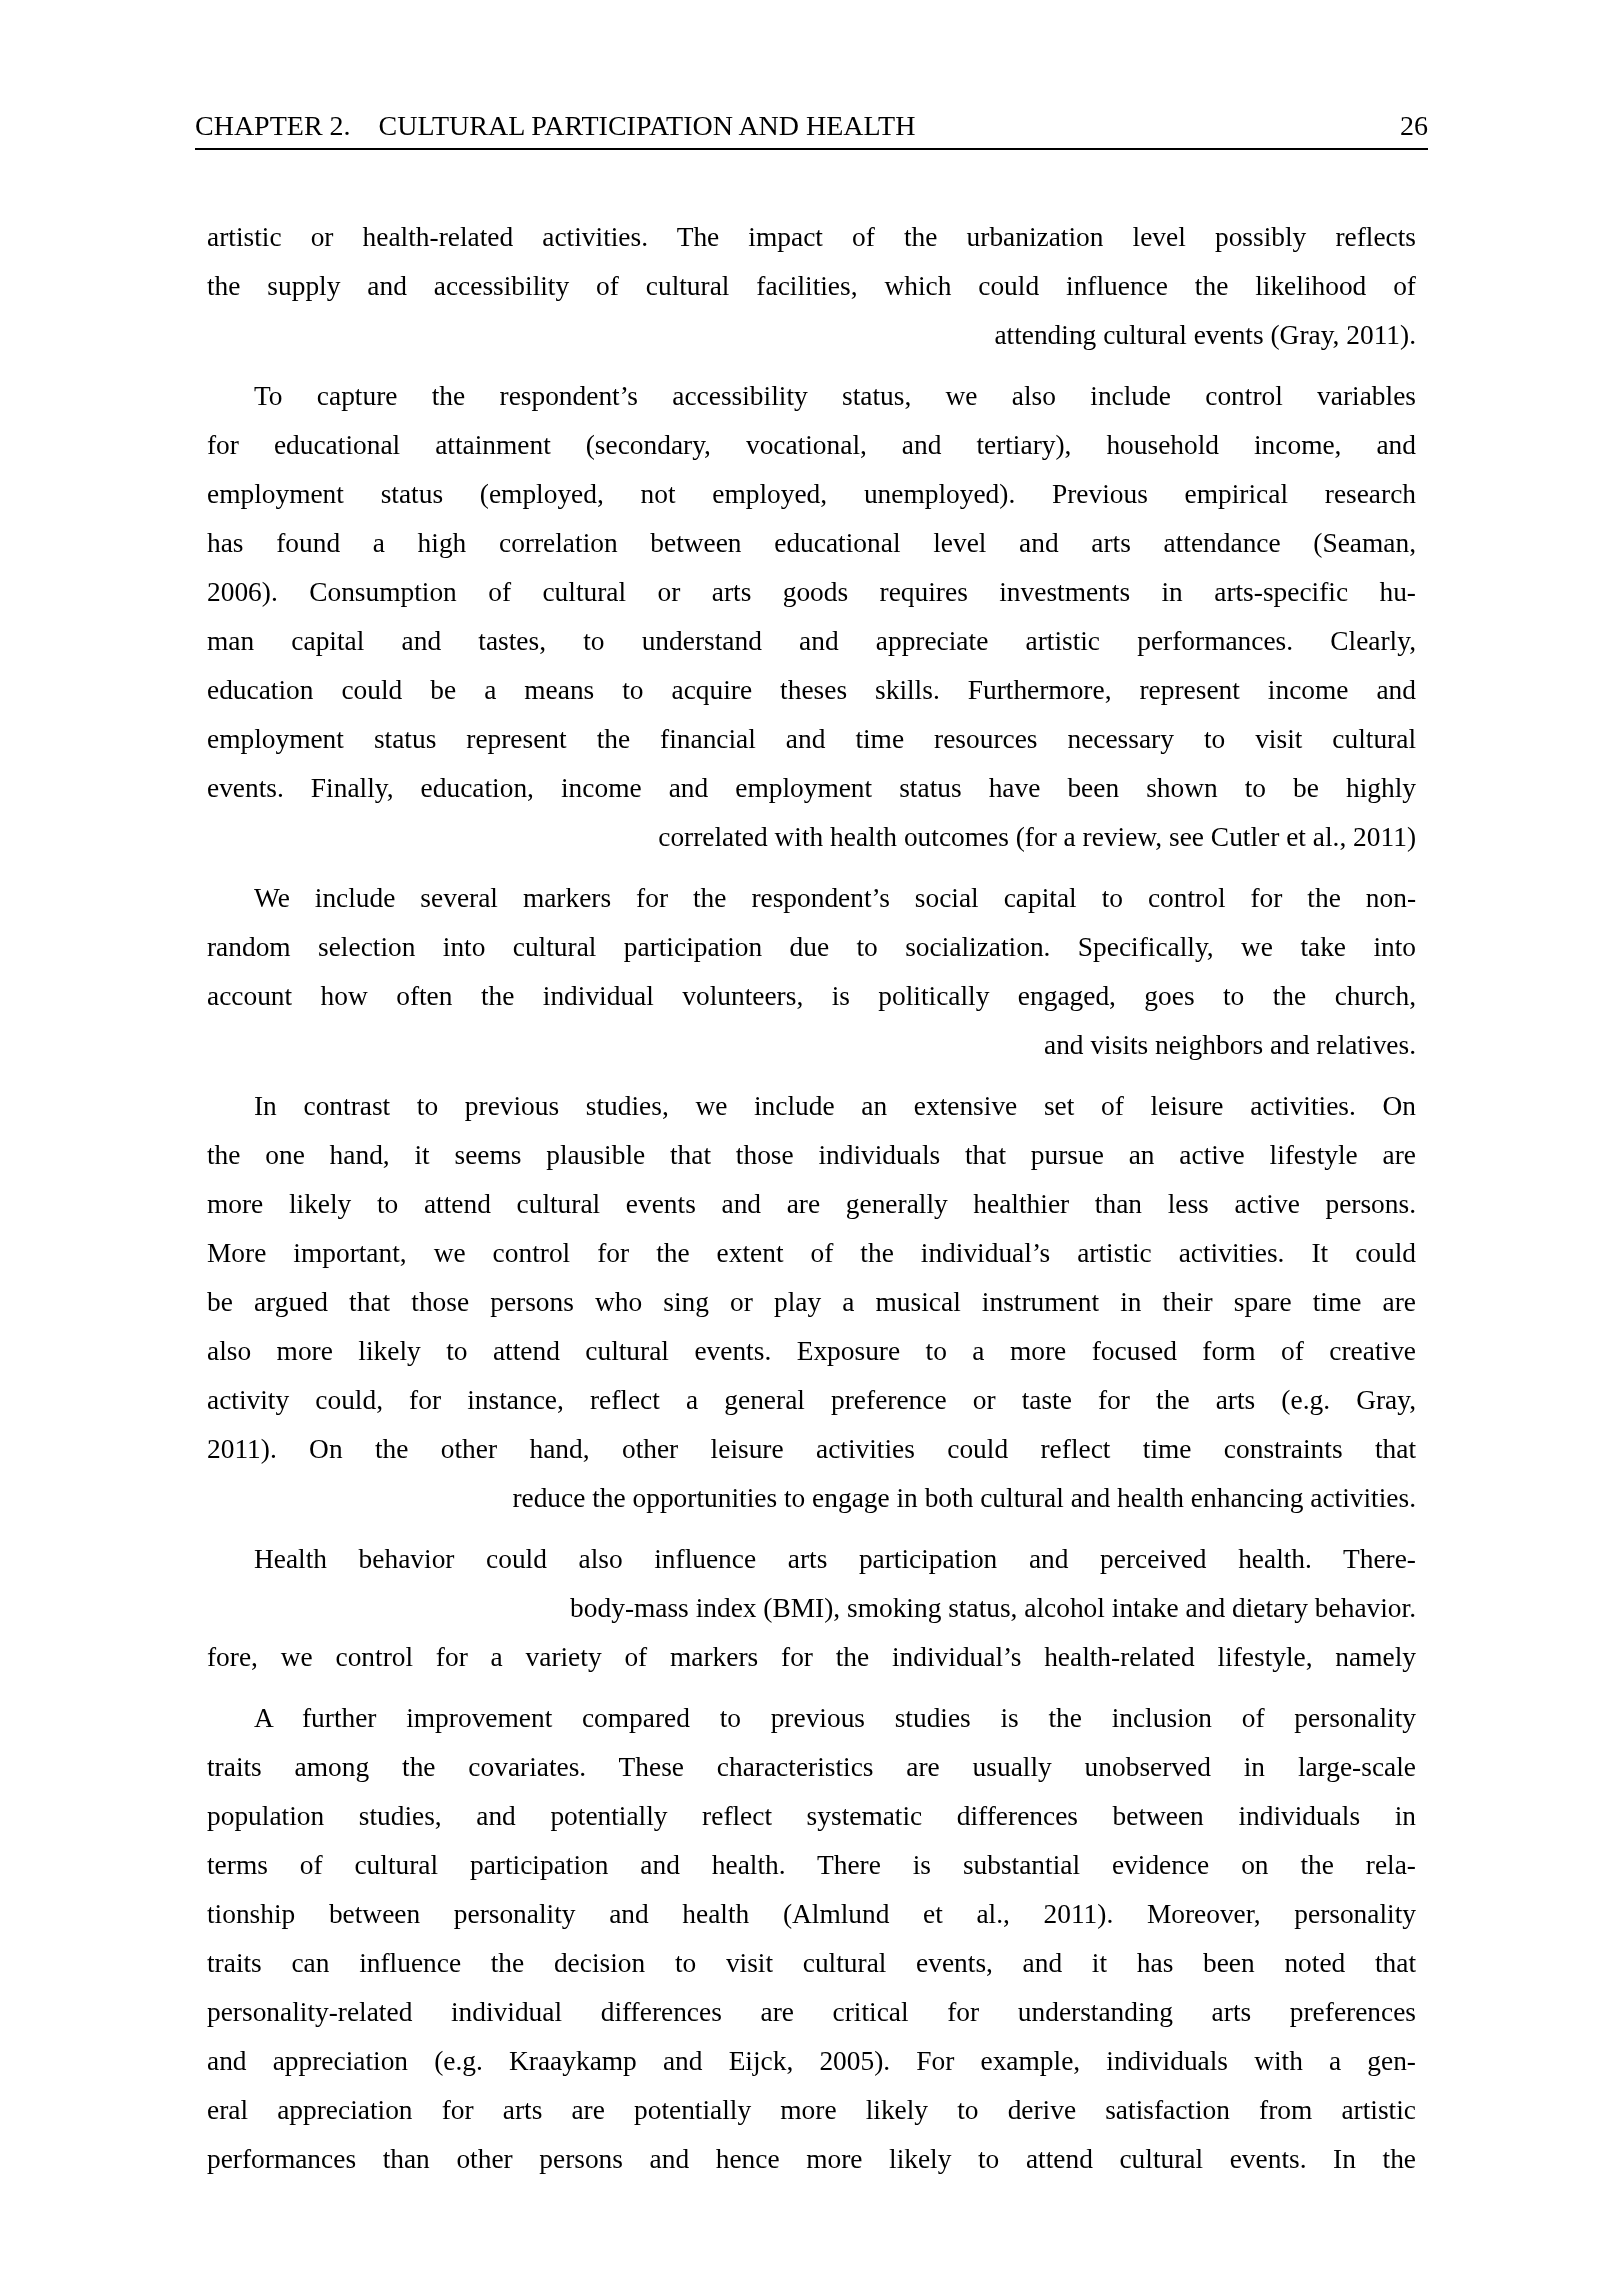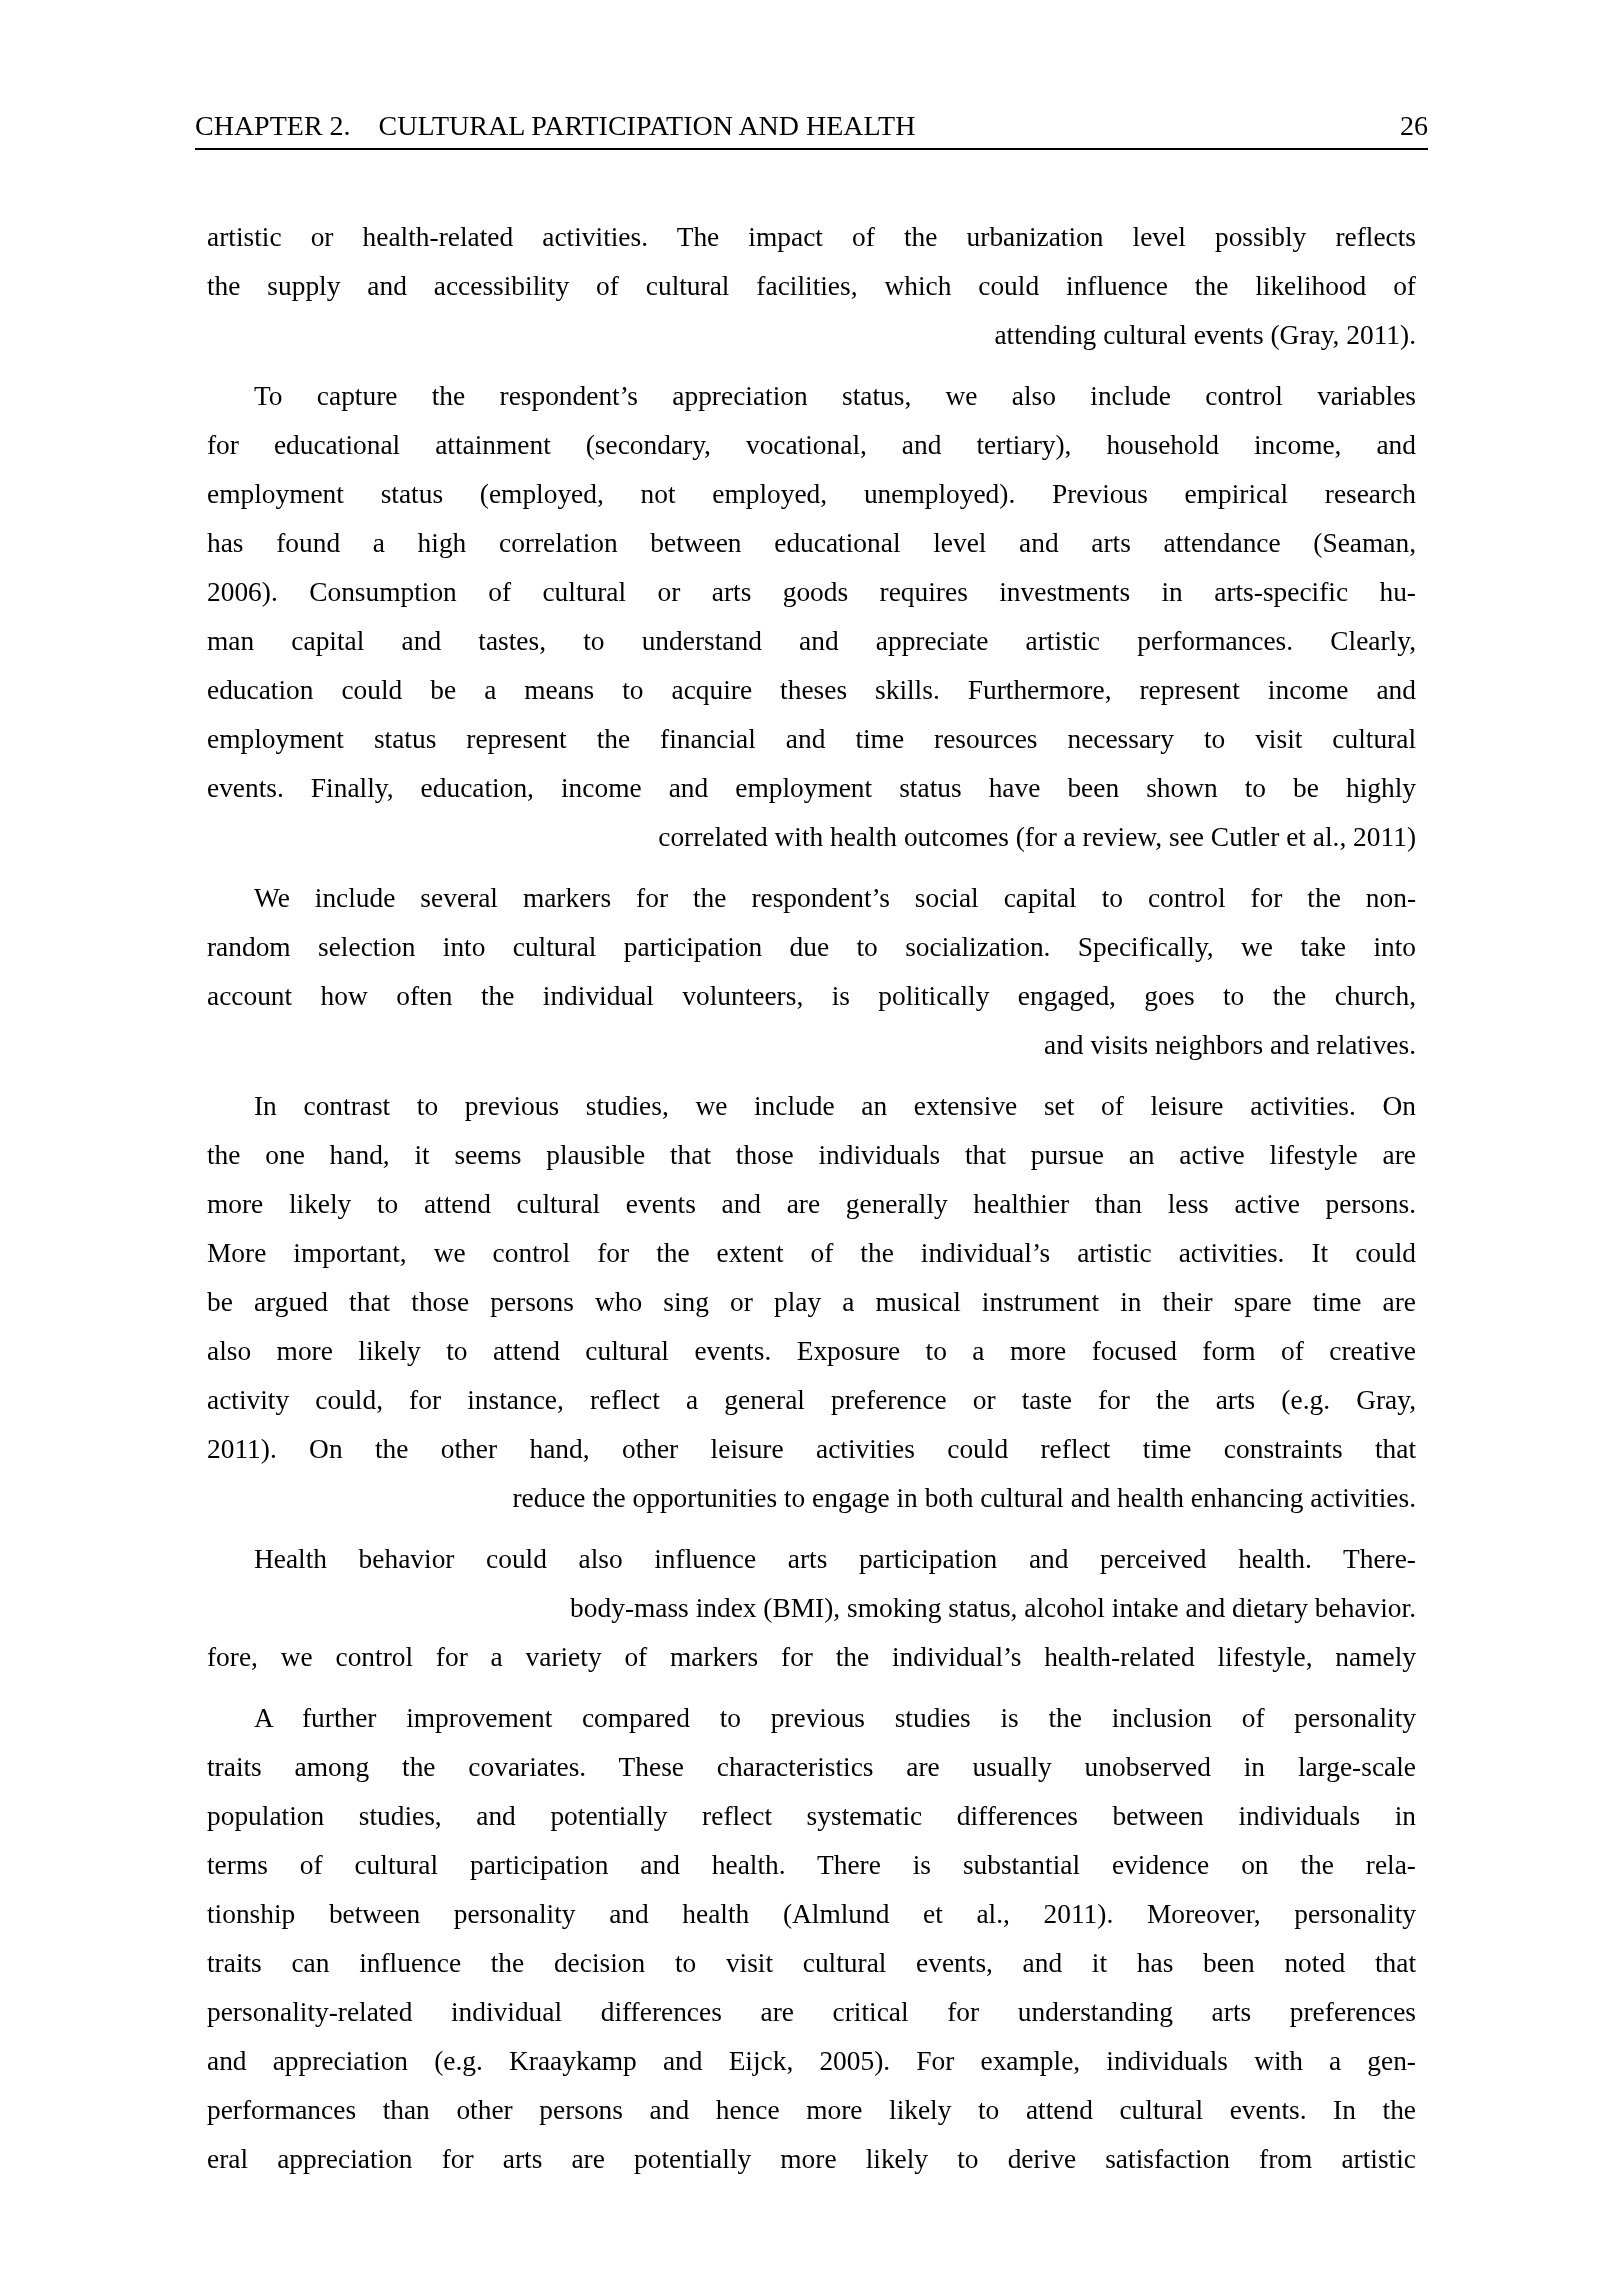--- a/index.html
+++ b/index.html
@@ -75,21 +75,21 @@
 
   <div class="header-rule"></div>
 
   <div class="body-text">
       <div class="para">
         <div class="line full">artistic or health-related activities. The impact of the urbanization level possibly reflects</div>
         <div class="line full">the supply and accessibility of cultural facilities, which could influence the likelihood of</div>
         <div class="line end">attending cultural events (Gray, 2011).</div>
       </div>
       <div class="para">
-        <div class="line full first">To capture the respondent’s appreciation status, we also include control variables</div>
+        <div class="line full first">To capture the respondent’s accessibility status, we also include control variables</div>
         <div class="line full">for educational attainment (secondary, vocational, and tertiary), household income, and</div>
         <div class="line full">employment status (employed, not employed, unemployed). Previous empirical research</div>
         <div class="line full">has found a high correlation between educational level and arts attendance (Seaman,</div>
         <div class="line full">2006). Consumption of cultural or arts goods requires investments in arts-specific hu-</div>
         <div class="line full">man capital and tastes, to understand and appreciate artistic performances. Clearly,</div>
         <div class="line full">education could be a means to acquire theses skills. Furthermore, represent income and</div>
         <div class="line full">employment status represent the financial and time resources necessary to visit cultural</div>
         <div class="line full">events. Finally, education, income and employment status have been shown to be highly</div>
         <div class="line end">correlated with health outcomes (for a review, see Cutler et al., 2011)</div>
       </div>
@@ -117,19 +117,19 @@
       </div>
       <div class="para">
         <div class="line full first">A further improvement compared to previous studies is the inclusion of personality</div>
         <div class="line full">traits among the covariates. These characteristics are usually unobserved in large-scale</div>
         <div class="line full">population studies, and potentially reflect systematic differences between individuals in</div>
         <div class="line full">terms of cultural participation and health. There is substantial evidence on the rela-</div>
         <div class="line full">tionship between personality and health (Almlund et al., 2011). Moreover, personality</div>
         <div class="line full">traits can influence the decision to visit cultural events, and it has been noted that</div>
         <div class="line full">personality-related individual differences are critical for understanding arts preferences</div>
         <div class="line full">and appreciation (e.g. Kraaykamp and Eijck, 2005). For example, individuals with a gen-</div>
+        <div class="line full">eral appreciation for arts are potentially more likely to derive satisfaction from artistic</div>
         <div class="line full">performances than other persons and hence more likely to attend cultural events. In the</div>
-        <div class="line full">eral appreciation for arts are potentially more likely to derive satisfaction from artistic</div>
       </div>
     </div>
 
 </div>
 
 
 </body></html>

